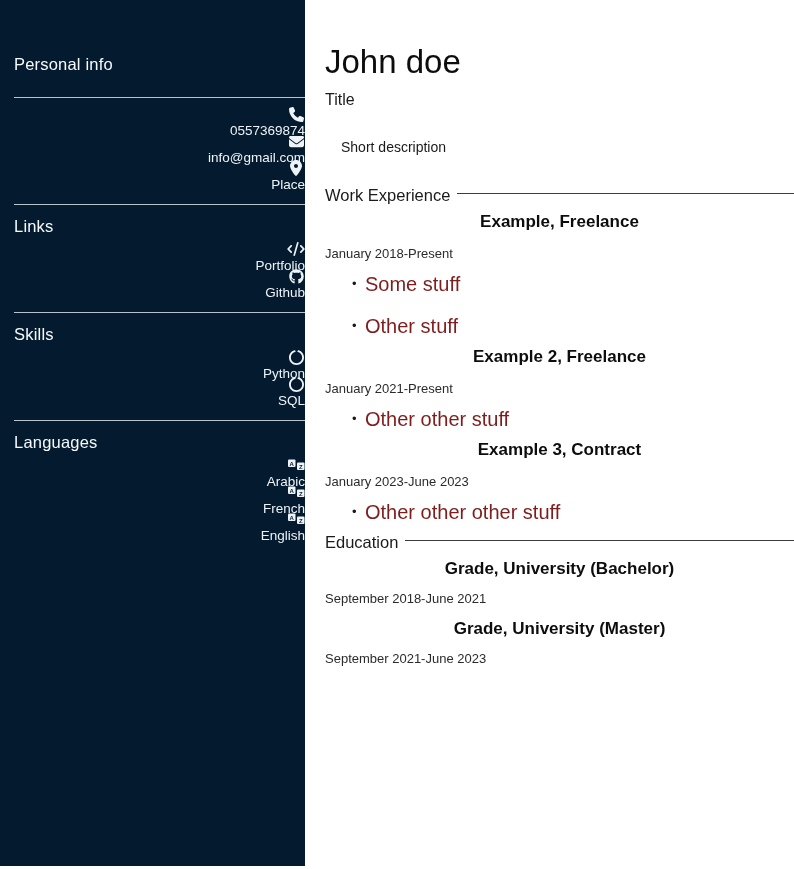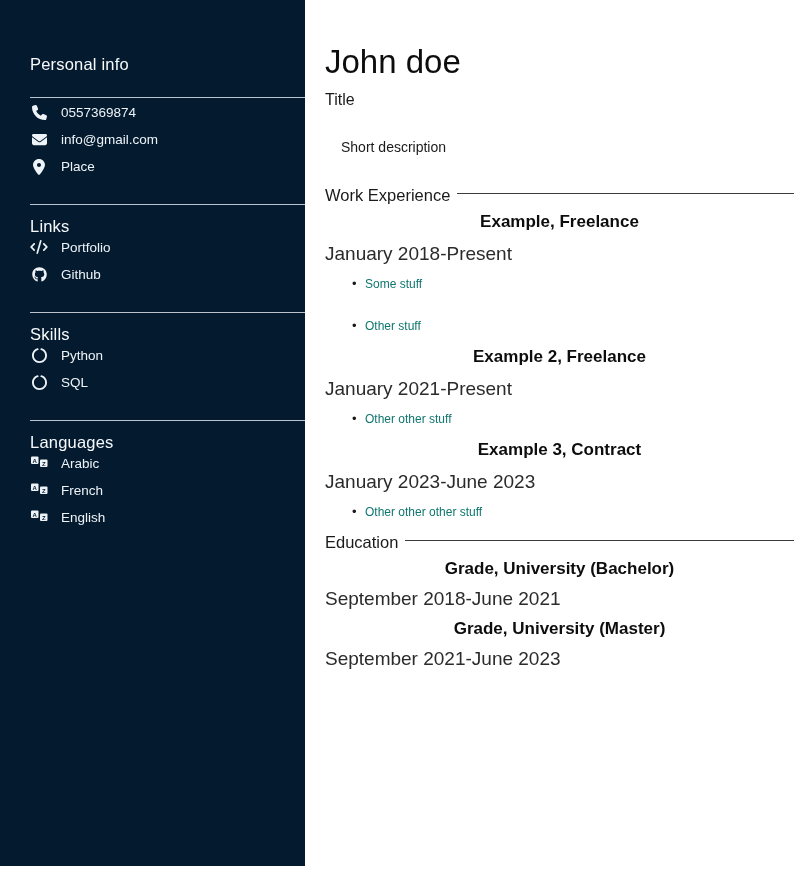--- a/index.html
+++ b/index.html
@@ -12,55 +12,55 @@
   }
   *{box-sizing:border-box;}
   html,body{margin:0;padding:0;background:#ffffff;}
   body{font-family:"Liberation Sans", sans-serif;}
   .page{position:relative;width:794px;height:869px;background:#ffffff;overflow:hidden;}
 
   
   .sidebar{
     position:absolute;left:0;top:0;width:305px;height:866px;
     background:var(--sidebar-bg);color:var(--sidebar-text);
-    padding:54px 0 0 30px;
+    padding:54px 0 0 14px;
   }
   .side-heading{
     font-size:16.5px;font-weight:400;margin:0;line-height:20px;
     color:#f7fafc;letter-spacing:0.2px;
   }
   .divider{
     border:none;border-top:1px solid var(--divider-light);
     margin:23px 0 0 0;opacity:0.9;
   }
   .divider.between{margin-top:18px;}
   .side-section .side-heading.sub{margin-top:11px;}
   .side-items{margin-top:7px;}
   .side-items.tight{margin-top:4px;}
-  .side-item{display:flex;align-items:flex-start;height:27px;}
+  .side-item{display:flex;align-items:flex-end;height:27px;flex-direction:column;}
   .icon{width:18px;display:inline-flex;justify-content:center;align-items:center;flex:0 0 18px;color:var(--sidebar-text);}
   .icon svg{display:block;}
   .side-label{margin-left:13px;font-size:13.5px;line-height:16px;color:var(--sidebar-text);}
 
   
   .main{
     position:absolute;left:325px;top:0;right:0;bottom:0;
     color:var(--main-text);
   }
   .name{font-size:33px;font-weight:400;line-height:40px;margin:42px 0 0 0;color:#0d0d0d;}
   .job-title{font-size:16px;line-height:20px;margin-top:8px;color:#1a1a1a;}
   .description{font-size:14px;line-height:18px;margin:28px 0 28px 16px;color:#1a1a1a;}
   .section-head{display:flex;align-items:center;height:22px;margin-top:10px;}
   .section-head .head-label{font-size:16.5px;line-height:22px;font-weight:400;color:#1a1a1a;white-space:nowrap;}
   .section-head .rule{flex:1;border-bottom:1.5px solid var(--rule-dark);margin:0 0 4px 7px;}
   .entry-title{font-size:17px;font-weight:700;line-height:22px;margin:11px 0 0 0;color:#0d0d0d;text-align:center;}
   .entry-title.first{margin-top:5px;}
-  .entry-date{font-size:19px;line-height:17px;margin-top:12px;color:var(--date-text);}
+  .entry-date{font-size:13px;line-height:17px;margin-top:12px;color:var(--date-text);}
   .bullets{list-style:none;margin:13px 0 0 27px;padding:0;}
-  .bullets li{position:relative;font-size:12px;line-height:18px;padding-left:13px;color:#0f766e;}
+  .bullets li{position:relative;font-size:20px;line-height:18px;padding-left:13px;color:#7f1d1d;}
   .bullets li + li{margin-top:24px;}
   .bullets li::before{content:"\2022";position:absolute;left:0;top:0;font-size:13px;color:#1a1a1a;}
   .edu .entry-date{margin-top:10px;}
 </style>
 </head>
 <body>
 
 <div class="page">
 
   <aside class="sidebar">

